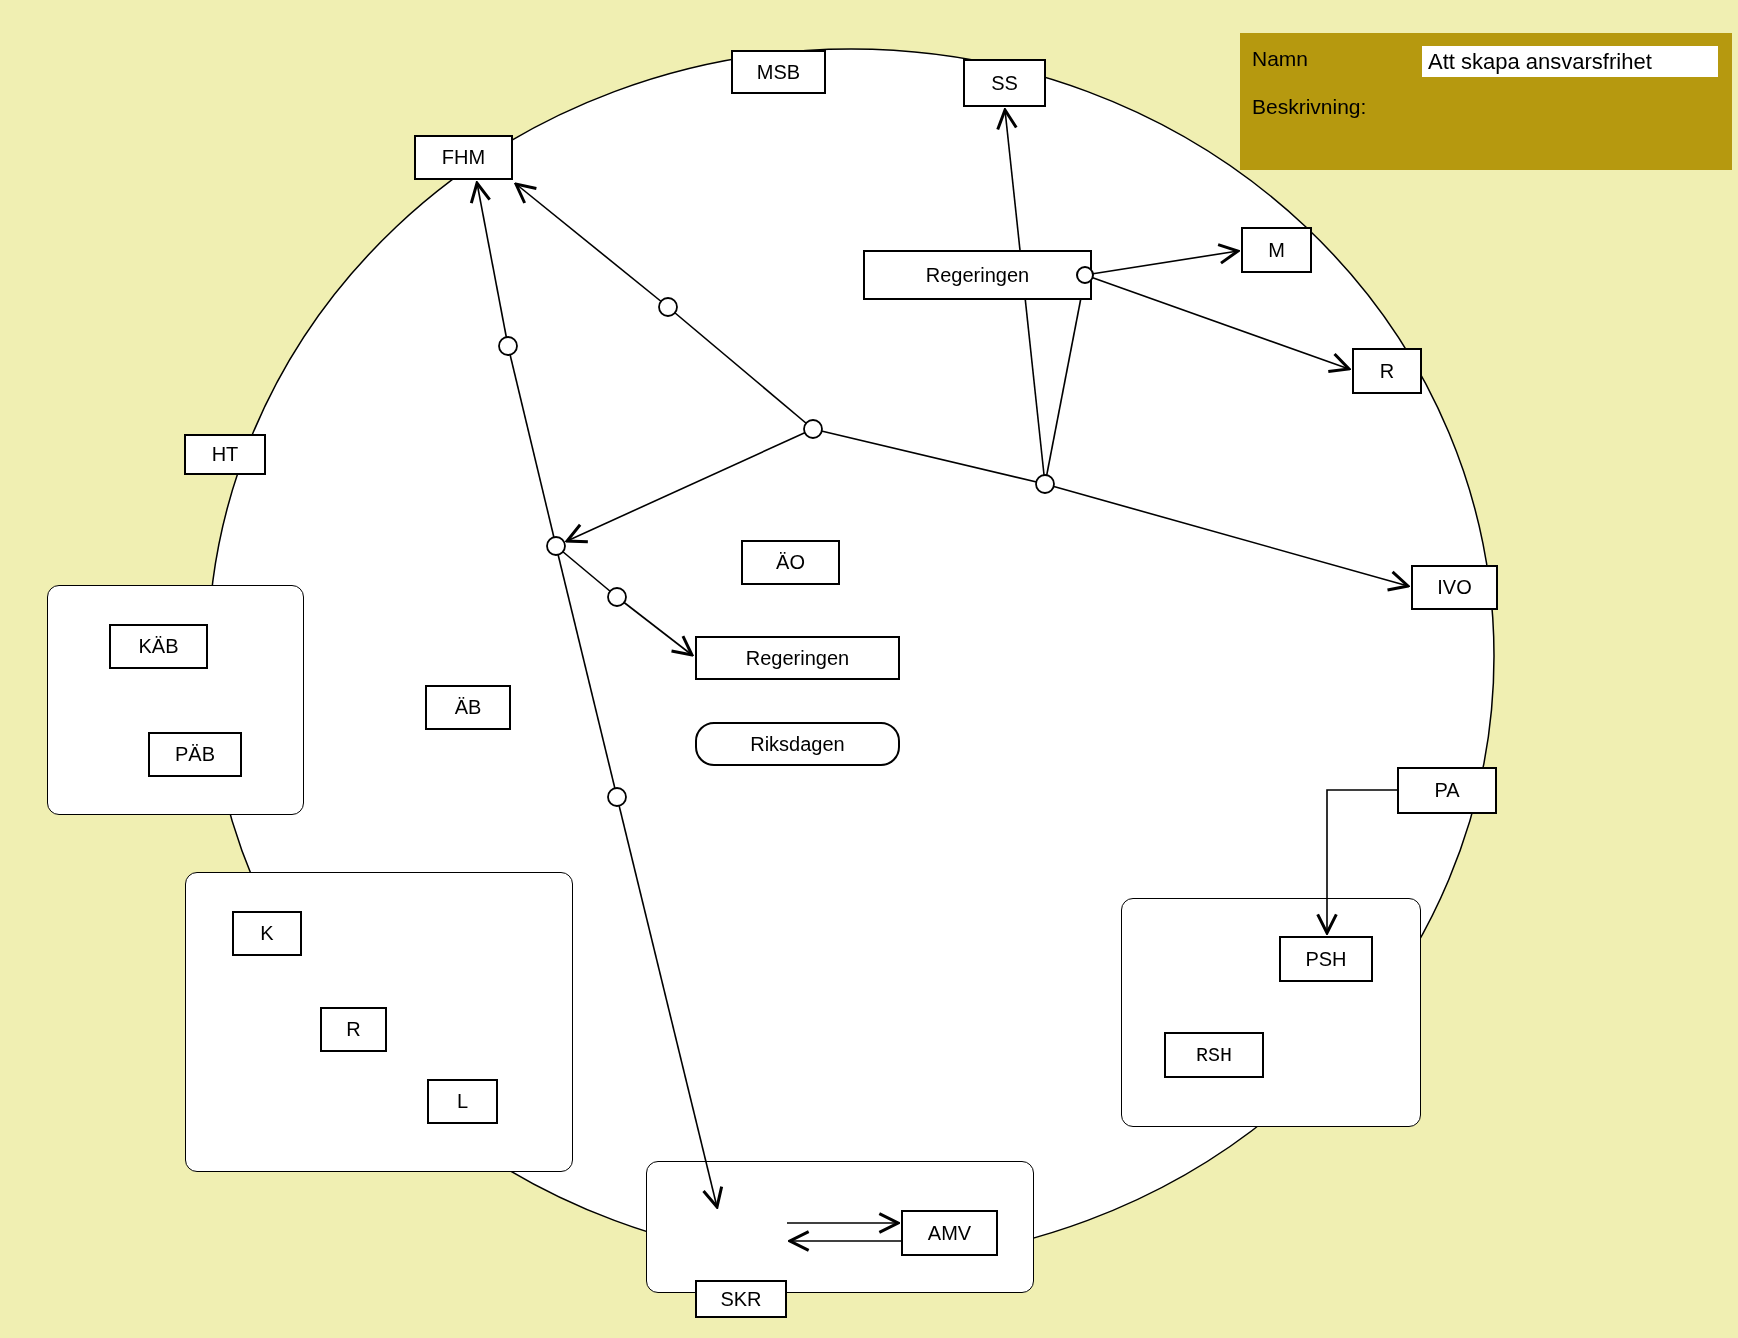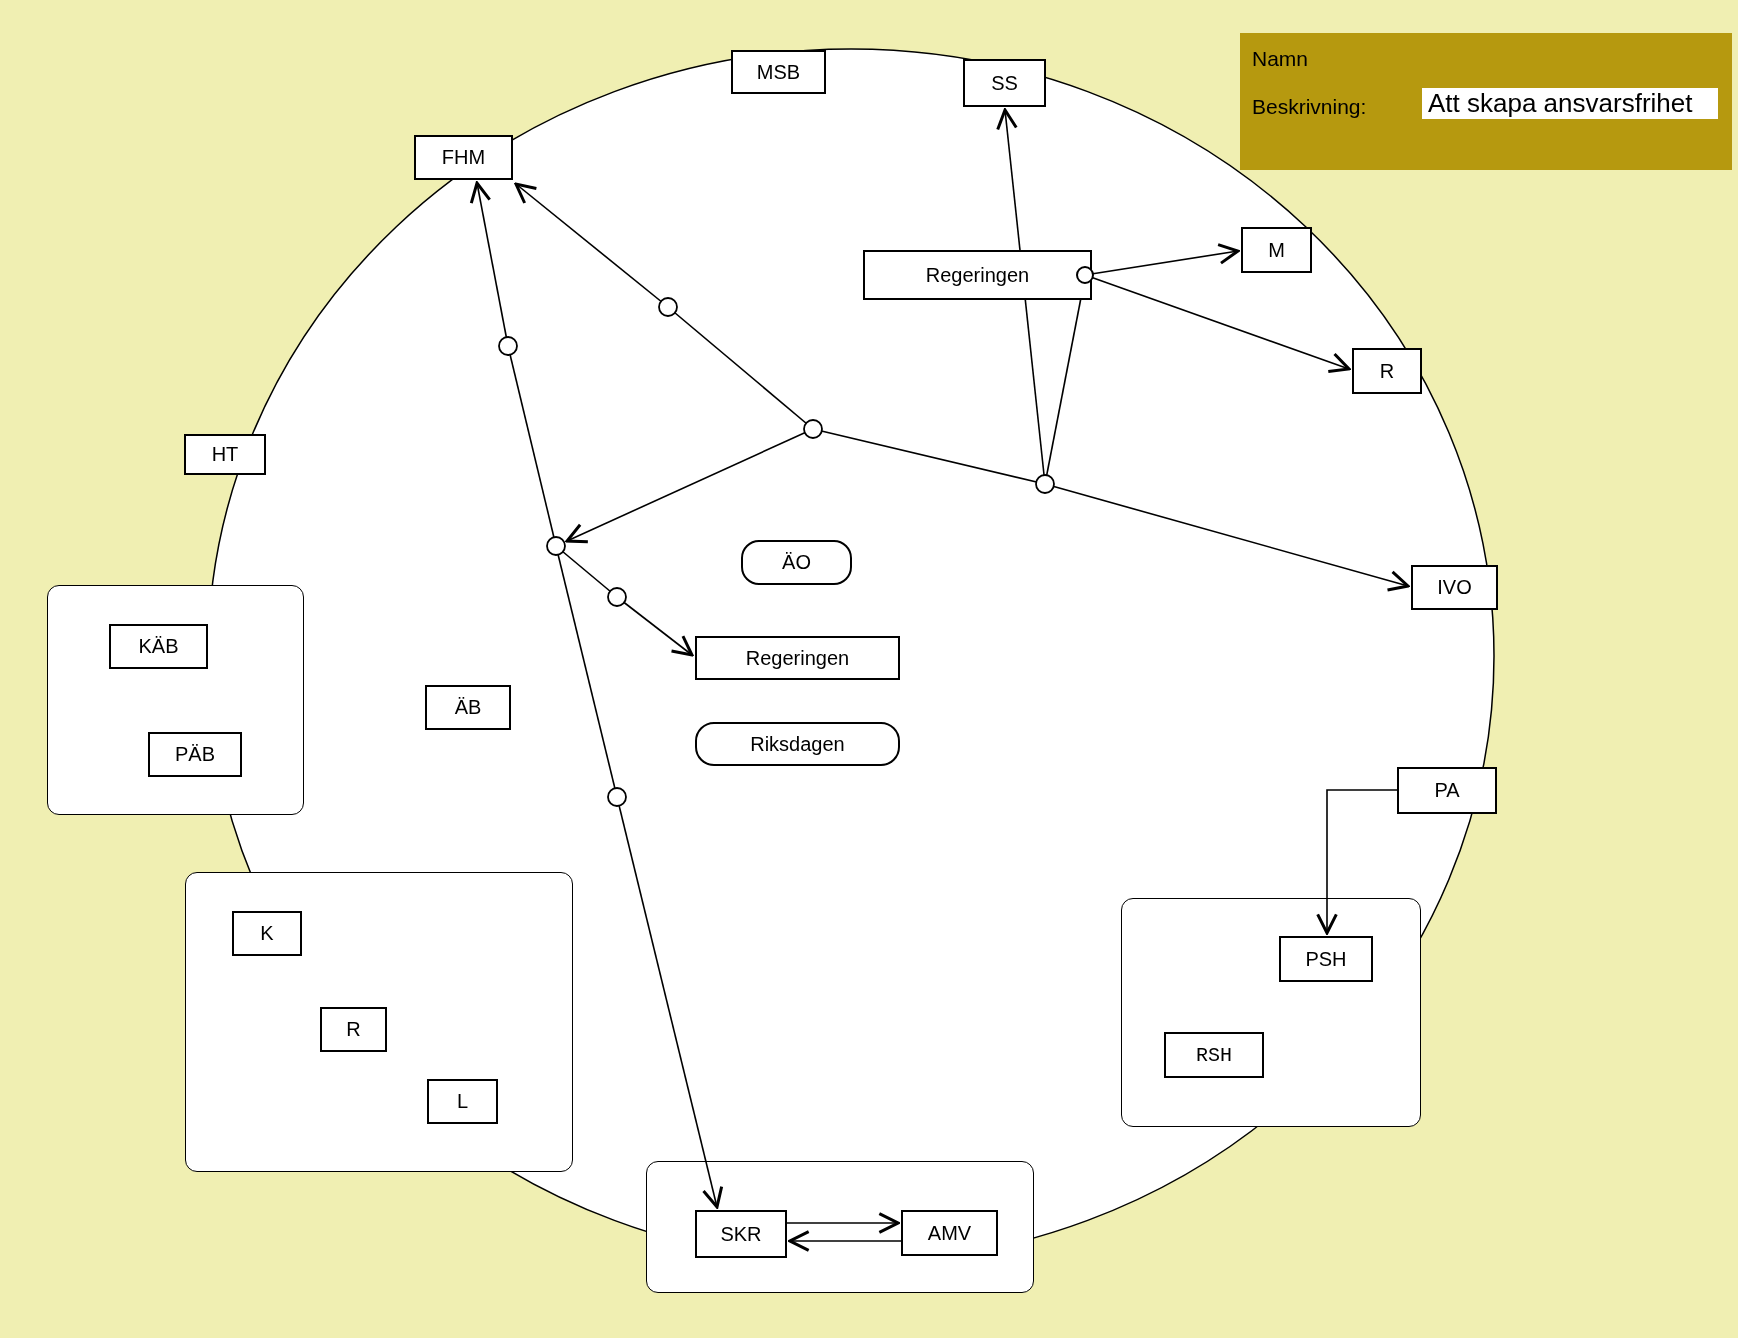--- a/index.html
+++ b/index.html
@@ -38,34 +38,34 @@
     z-index:3;
     white-space:nowrap;
   }
   #n-msb            { left:731px;  top:50px;   width:95px;  height:44px; }
   #n-ss             { left:963px;  top:59px;   width:83px;  height:48px; }
   #n-fhm            { left:414px;  top:135px;  width:99px;  height:45px; }
   #n-regeringen-top { left:863px;  top:250px;  width:229px; height:50px; }
   #n-m              { left:1241px; top:227px;  width:71px;  height:46px; }
   #n-r-top          { left:1352px; top:348px;  width:70px;  height:46px; }
   #n-ht             { left:184px;  top:434px;  width:82px;  height:41px; }
-  #n-ao             { left:741px;  top:540px;  width:111px;  height:45px;border-radius:18px; }
+  #n-ao             { left:741px;  top:540px;  width:99px;  height:45px; }
   #n-ivo            { left:1411px; top:565px;  width:87px;  height:45px; }
   #n-kab            { left:109px;  top:624px;  width:99px;  height:45px; }
   #n-pab            { left:148px;  top:732px;  width:94px;  height:45px;text-align:right; }
   #n-ab             { left:401px;  top:685px;  width:86px;  height:45px;margin-left:24px; }
   #n-regeringen-mid { left:695px;  top:636px;  width:205px; height:44px; }
   #n-riksdagen      { left:695px;  top:722px;  width:205px; height:44px;border-radius:19px; }
   #n-pa             { left:1397px; top:767px;  width:100px; height:47px; }
   #n-psh            { left:1279px; top:936px;  width:94px;  height:46px; }
   #n-rsh            { left:1164px; top:1032px; width:100px; height:46px;font-family:Liberation Mono, monospace; }
   #n-k              { left:232px;  top:911px;  width:70px;  height:45px; }
   #n-r-inner        { left:320px;  top:1007px; width:67px;  height:45px; }
   #n-l              { left:427px;  top:1079px; width:71px;  height:45px; }
-  #n-skr            { left:695px;  top:1210px; width:92px;  height:48px; }
+  #n-skr            { left:695px;  top:1280px; width:92px;  height:38px; }
   #n-amv            { left:901px;  top:1210px; width:97px;  height:46px; }
 
   #port-regeringen {
     position:absolute;
     left:1076px; top:266px;
     width:18px; height:18px;
     background:#fff;
     border:2px solid #000;
     border-radius:50%;
     z-index:4;
@@ -81,24 +81,23 @@
   }
   .plabel { position:absolute; color:#000; }
   #lbl-name { left:12px; top:14px; }
   #lbl-desc { left:12px; top:62px; }
   .pfield {
     position:absolute;
     background:#fff;
     border:none;
     outline:none;
     font-family:"Liberation Sans", sans-serif;
-    font-size:26px;
+    font-size:22px;
     color:#000;
     padding:6px 6px;
-    margin-top:42px;
   }
   #f-name { left:182px; top:13px; width:296px; height:31px; }
   #f-desc { left:58px;  top:88px; width:420px; height:31px; }
 </style>
 </head>
 <body>
 
 <svg id="ellipse-svg" class="layer" width="1738" height="1338">
   <ellipse cx="851" cy="656" rx="643" ry="607" fill="#ffffff" stroke="#000" stroke-width="1.5"></ellipse>
 </svg>

